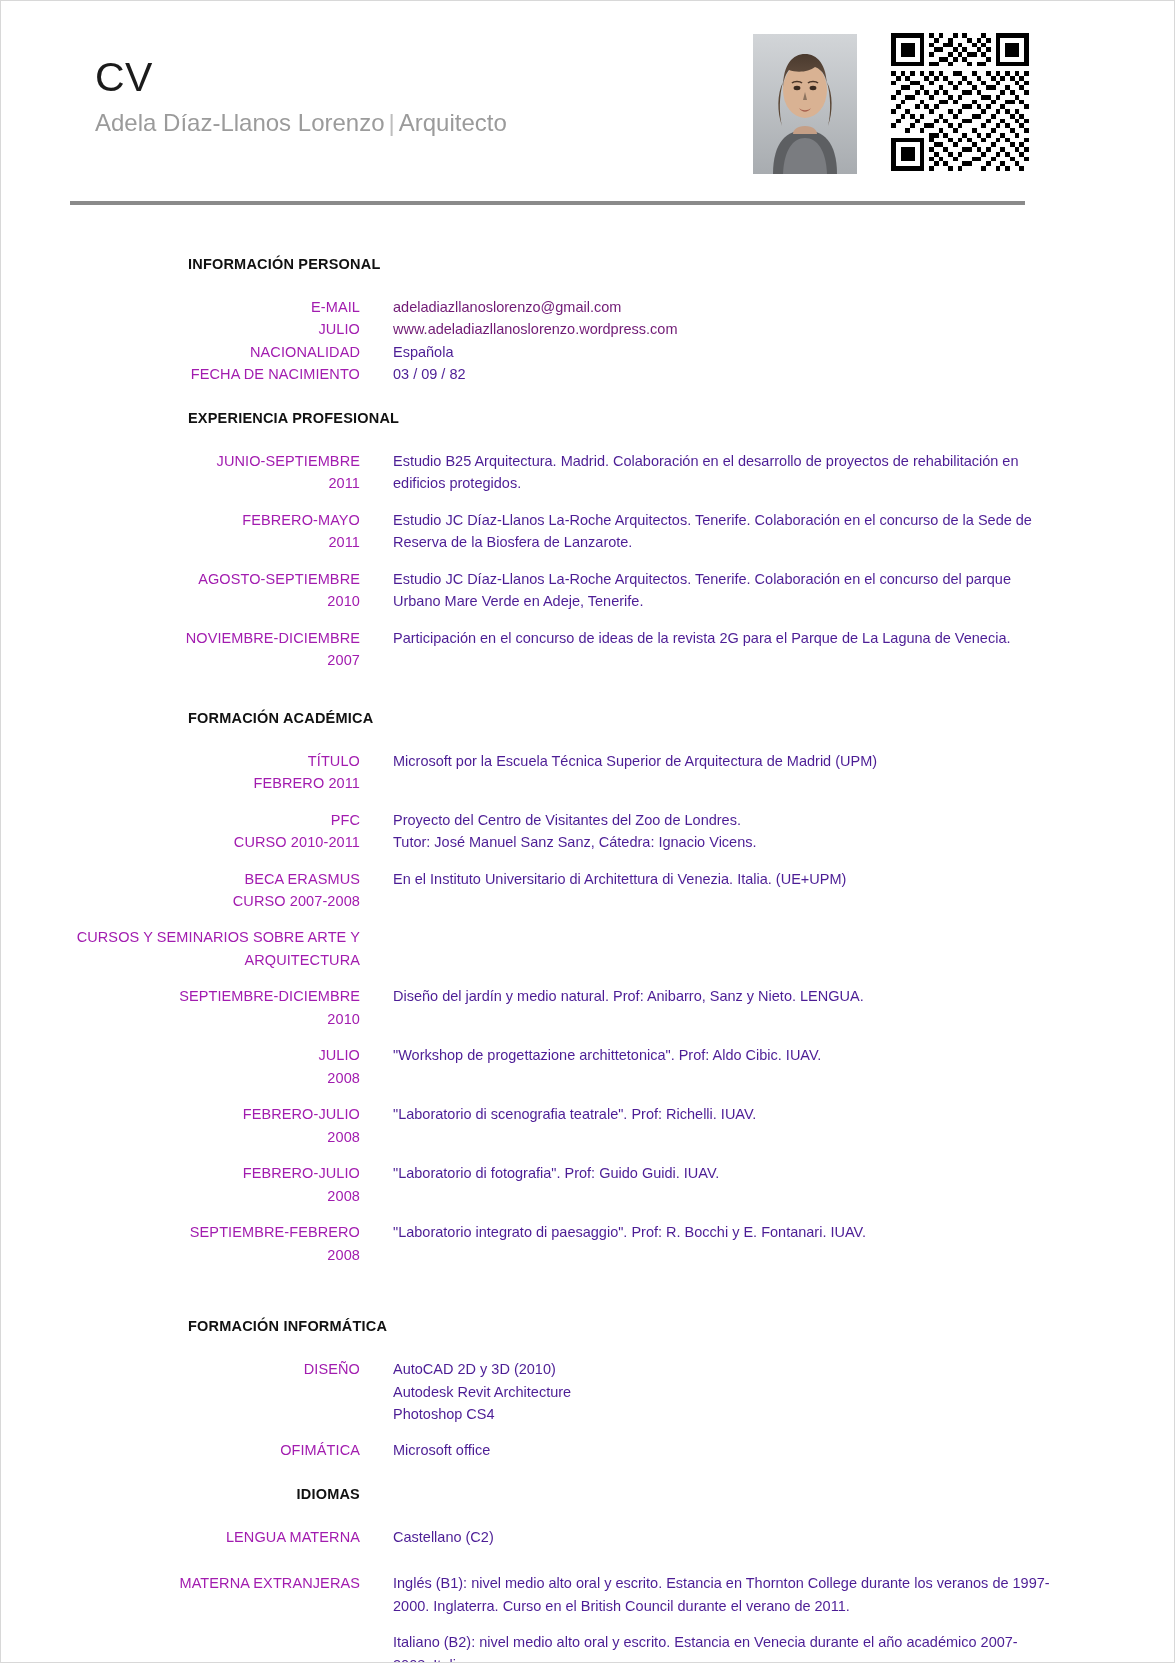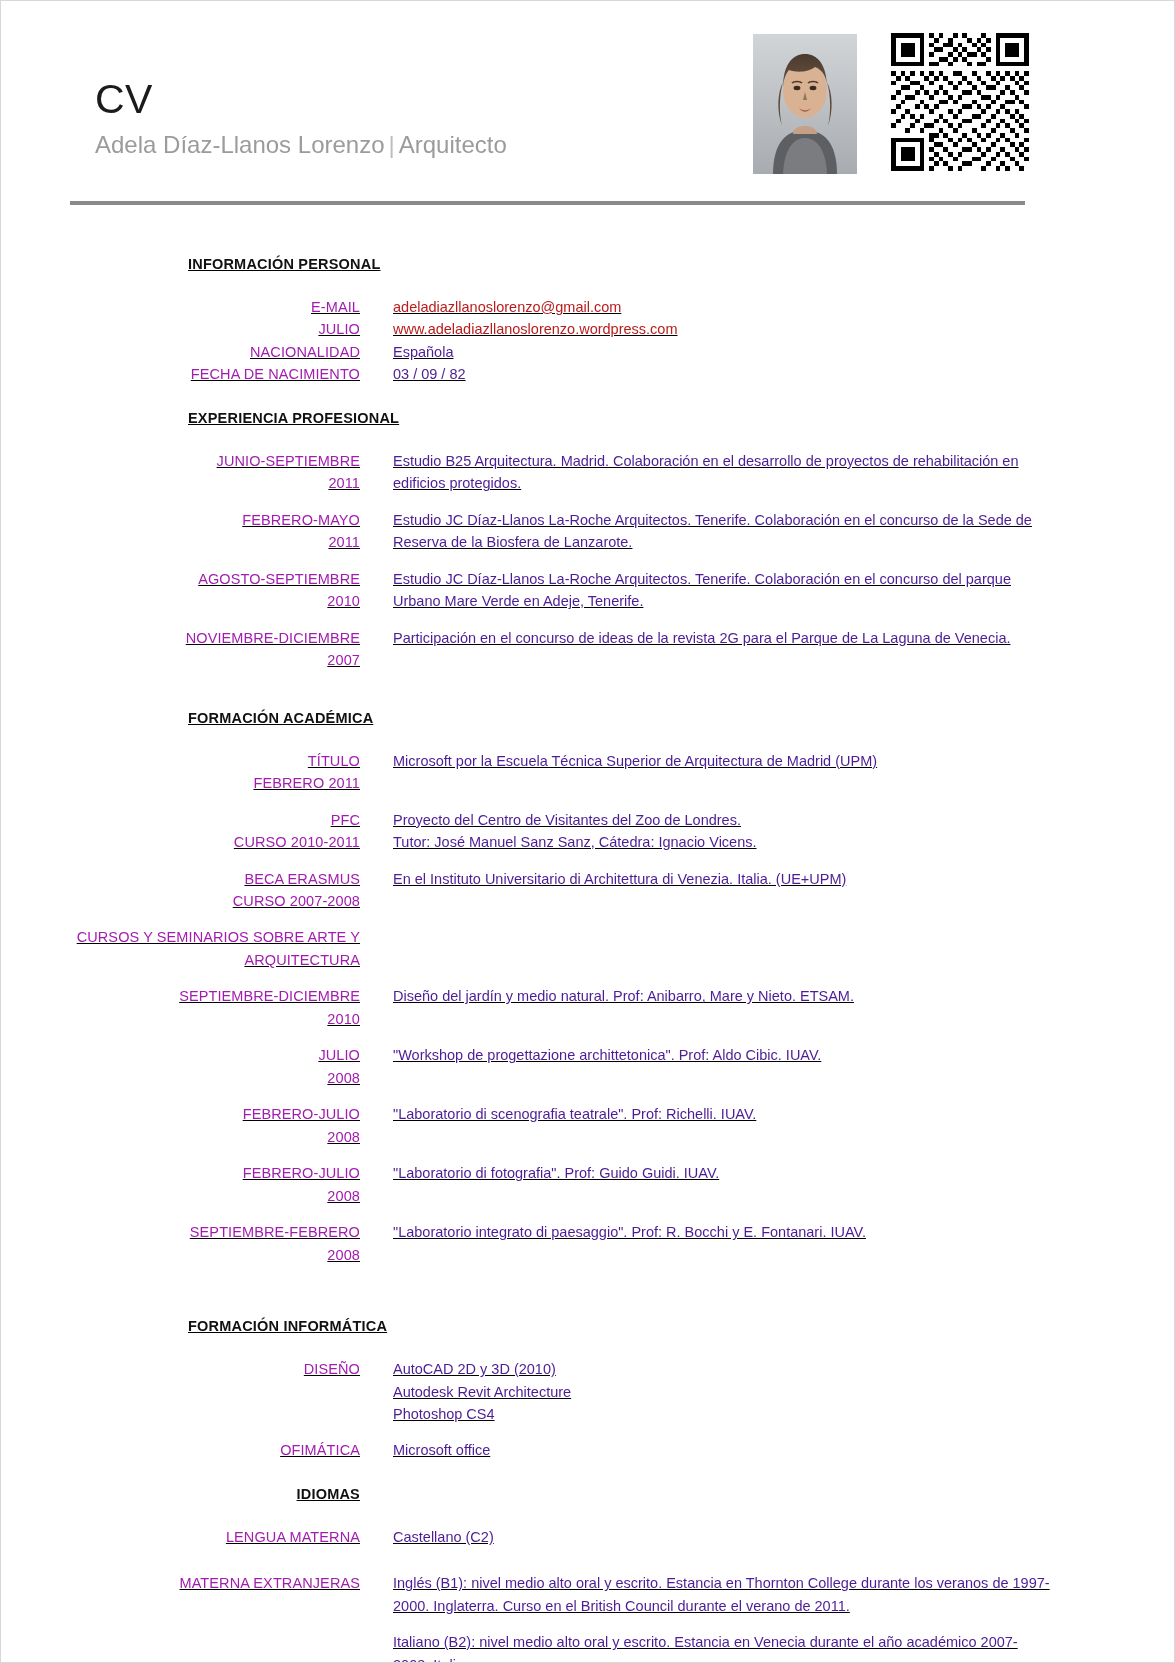--- a/index.html
+++ b/index.html
@@ -33,21 +33,21 @@
   .header {
     position: absolute;
     left: 0;
     top: 0;
     width: 100%;
     height: 200px;
   }
   .header-text {
     position: absolute;
     left: 80px;
-    top: 68px;
+    top: 46px;
   }
   .cv-title {
     font-size: 41px;
     letter-spacing: 0.5px;
     color: #1b1b1b;
     line-height: 1;
     font-weight: 400;
   }
   .cv-name {
     margin-top: 12px;
@@ -129,27 +129,27 @@
   }
   .rval {
     padding-left: 33px;
     font-size: 14.5px;
     color: #4c1d95;
     line-height: 1.55;
     max-width: 660px;
     white-space: pre-line;
   }
   .rval.muted {
-    color: #b91c1c;
+    color: #701a75;
   }
   .gap-s { height: 14px; }
   .gap-m { height: 24px; }
   .gap-l { height: 38px; }
   .gap-xl { height: 52px; }
-  .block { margin-bottom: 0; text-decoration: underline; }
+  .block { margin-bottom: 0; }
 </style>
 </head>
 <body>
 
 <div class="page">
   <div class="sheet">
 
     <div class="header">
       <div class="header-text">
         <div class="cv-title">CV</div>
@@ -521,21 +521,21 @@
         <div class="row">
           <div class="rlabel">CURSOS Y SEMINARIOS SOBRE ARTE Y
 ARQUITECTURA</div>
           <div class="rval"></div>
         </div>
 
         <div class="gap-s"></div>
         <div class="row">
           <div class="rlabel">SEPTIEMBRE-DICIEMBRE
 2010</div>
-          <div class="rval">Diseño del jardín y medio natural. Prof:  Anibarro, Mare y Nieto. ETSAM.</div>
+          <div class="rval">Diseño del jardín y medio natural. Prof:  Anibarro, Sanz y Nieto. LENGUA.</div>
         </div>
         <div class="gap-s"></div>
         <div class="row">
           <div class="rlabel">JULIO
 2008</div>
           <div class="rval">"Workshop de progettazione archittetonica". Prof: Aldo Cibic. IUAV.</div>
         </div>
         <div class="gap-s"></div>
         <div class="row">
           <div class="rlabel">FEBRERO-JULIO

